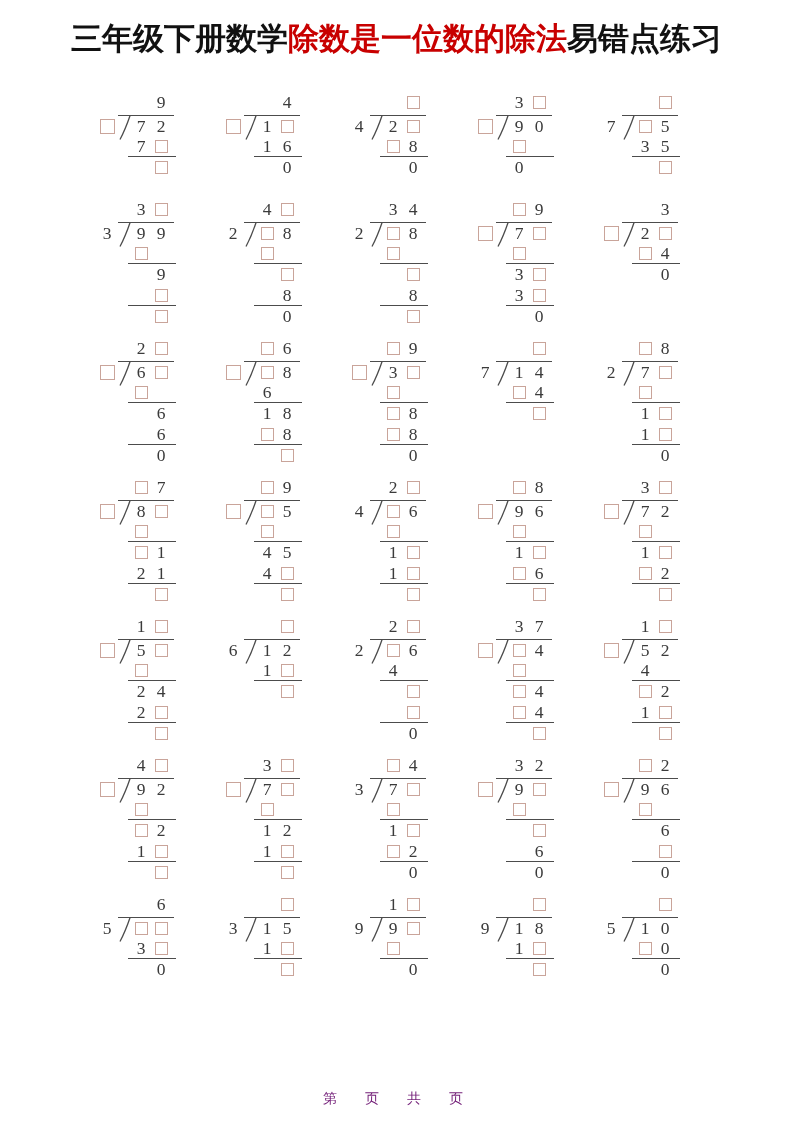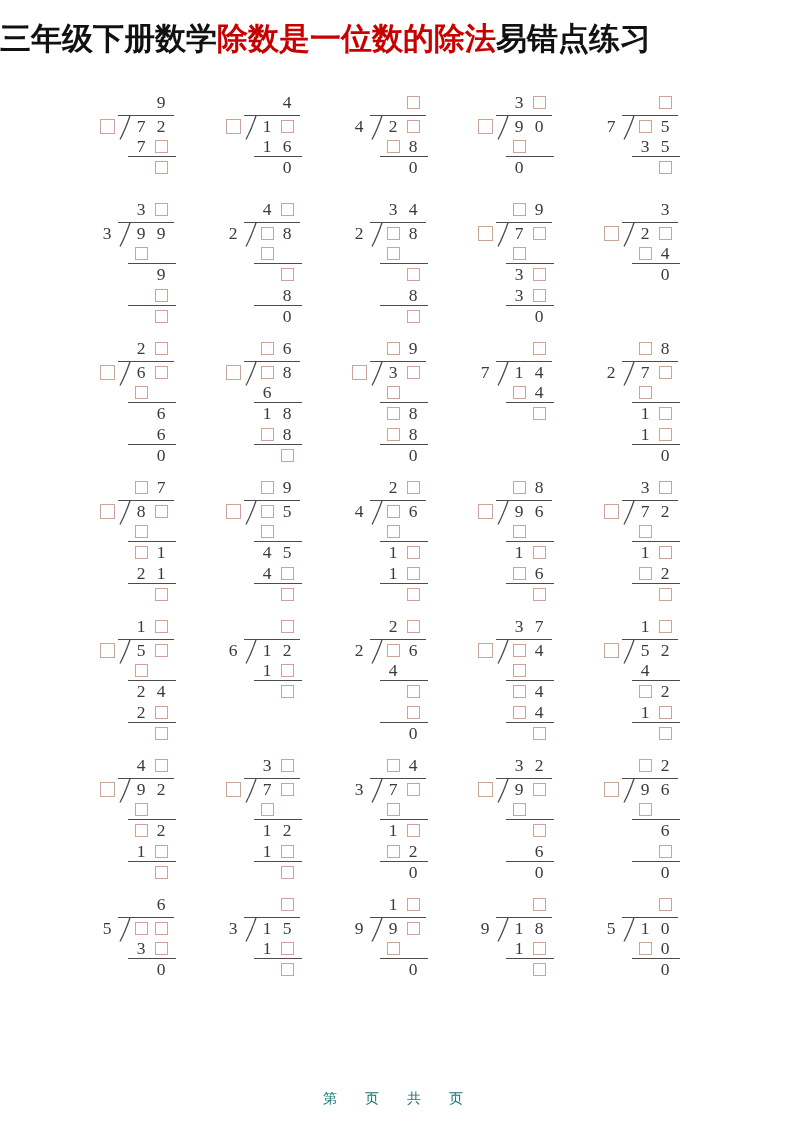--- a/index.html
+++ b/index.html
@@ -2,21 +2,21 @@
 <html style="--red: #c80000; --box: #c9a49a; --line: #4c4c4c; --digit: #3b3b3b;"><head>
 <meta charset="utf-8">
 <style>
   *{box-sizing:border-box;}
   html,body{margin:0;padding:0;}
   body{
     width:793px;height:1122px;background:#ffffff;position:relative;overflow:hidden;
     font-family:"Liberation Serif", serif;
   }
   .title{
-    margin:18px 0 0 0;
+    margin:18px 0 0 0;text-align:center;
     font-family:"Liberation Sans", sans-serif;font-weight:bold;
     font-size:31px;line-height:1.35;color:#111111;white-space:nowrap;
   }
   .title .red{color:var(--red,#c80000);}
   .grid{padding:33px 0 0 97px;}
   .prow{display:flex;min-height:139px;align-items:flex-start;}
   .prow-1{min-height:107px;}
   .slot{flex:0 0 126px;width:126px;}
   .prob{display:flex;color:var(--digit,#3b3b3b);}
   .dvsr{height:21px;margin-top:23px;width:20px;display:flex;align-items:center;justify-content:center;}
@@ -25,21 +25,21 @@
   .row{display:flex;height:21px;}
   .row.quotient{height:22px;align-items:flex-end;}
   .row.quotient .cell{height:22px;padding-bottom:3px;}
   .row.dividend{border-top:1.5px solid var(--line,#4c4c4c);margin-left:-13px;padding-left:13px;padding-right:3px;}
   .row.work.lined{border-bottom:1.5px solid var(--line,#4c4c4c);margin-left:-3px;padding-left:3px;margin-right:-2px;padding-right:2px;}
   .cell{width:20px;height:21px;display:flex;align-items:center;justify-content:center;font-size:17.5px;line-height:1;}
   .abox{display:block;width:13px;height:13px;border:1.3px solid var(--box,#c9a49a);background:transparent;}
   .dvsr .abox{width:15px;height:15px;}
   .footer{
     position:absolute;left:0;bottom:14px;width:100%;text-align:center;
-    font-family:"Liberation Sans", sans-serif;font-size:14px;letter-spacing:7px;color:#0f766e;
+    font-family:"Liberation Sans", sans-serif;font-size:14px;letter-spacing:7px;color:#701a75;
   }
 </style>
 </head>
 <body>
 
 <h1 class="title"><span>三年级下册数学</span><span class="red">除数是一位数的除法</span><span>易错点练习</span></h1>
 
 <div class="grid">
     <div class="prow prow-1">
       <div class="slot">

